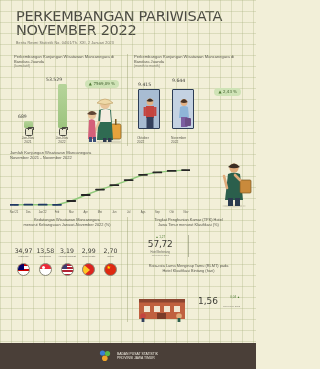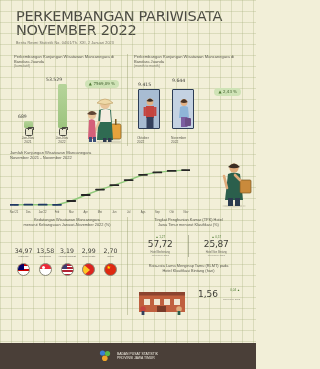--- a/index.html
+++ b/index.html
@@ -151,21 +151,21 @@
 
   .tpk-row { display:flex; margin-top:8px; align-items:flex-start; }
   .tpk { width:50%; text-align:center; position:relative; }
   .tpk.first { border-right:1px solid rgba(120,125,95,.5); }
   .tpk-val { font-size:9px; color:#3d3d36; font-family:"DejaVu Sans", sans-serif; letter-spacing:-.2px; }
   .tpk-cap { font-size:2.6px; color:#67665a; line-height:3.2px; margin-top:1.5px; }
   .tpk-cap b { display:block; font-weight:400; color:#8a8878; font-size:2.4px; }
   .miniarrow { font-size:3px; color:#4e7a33; }
 
   
-  .rlmt { position:relative; margin-top:8px; }
+  .rlmt { position:relative; margin-top:15px; }
   .rlmt-val { position:absolute; right:26px; top:8px; font-size:9px; color:#3d3d36; font-family:"DejaVu Sans", sans-serif; }
   .rlmt-delta { position:absolute; right:4px; top:7px; font-size:3px; color:#4e7a33; text-align:left; line-height:4px; }
   .rlmt-note { position:absolute; right:4px; top:17px; font-size:2.4px; color:#8a8878; }
   .hotel { position:absolute; left:0; top:4px; width:58px; height:30px; }
 
   
   .footer {
     position:absolute; left:0; bottom:0; width:256px; height:26px;
     background:#4a3f38; display:flex; align-items:center; justify-content:center; gap:5px;
   }
@@ -379,31 +379,20 @@
           <div class="miniarrow">
             <span>▲</span>
             <span>1,27</span>
           </div>
           <div class="tpk-val">57,72</div>
           <div class="tpk-cap">
             <span>Hotel Berbintang</span>
             <b>November 2022</b>
           </div>
         </div>
-        <div class="tpk">
-          <div class="miniarrow">
-            <span>▲</span>
-            <span>0,57</span>
-          </div>
-          <div class="tpk-val">25,87</div>
-          <div class="tpk-cap">
-            <span>Hotel Non Bintang</span>
-            <b>November 2022</b>
-          </div>
-        </div>
       </div>
 
       <div class="b-title" style="margin-top:6px">
         <span>Rata-rata Lama Menginap Tamu (RLMT) pada</span><br>
         <span>Hotel Klasifikasi Bintang  (hari)</span>
       </div>
       <div class="rlmt" style="height:34px">
         <svg class="hotel" viewBox="0 0 58 30">
           <rect x="6" y="10" width="46" height="17" fill="#c0603f"></rect>
           <rect x="6" y="7" width="46" height="3.5" fill="#8c4430"></rect>

